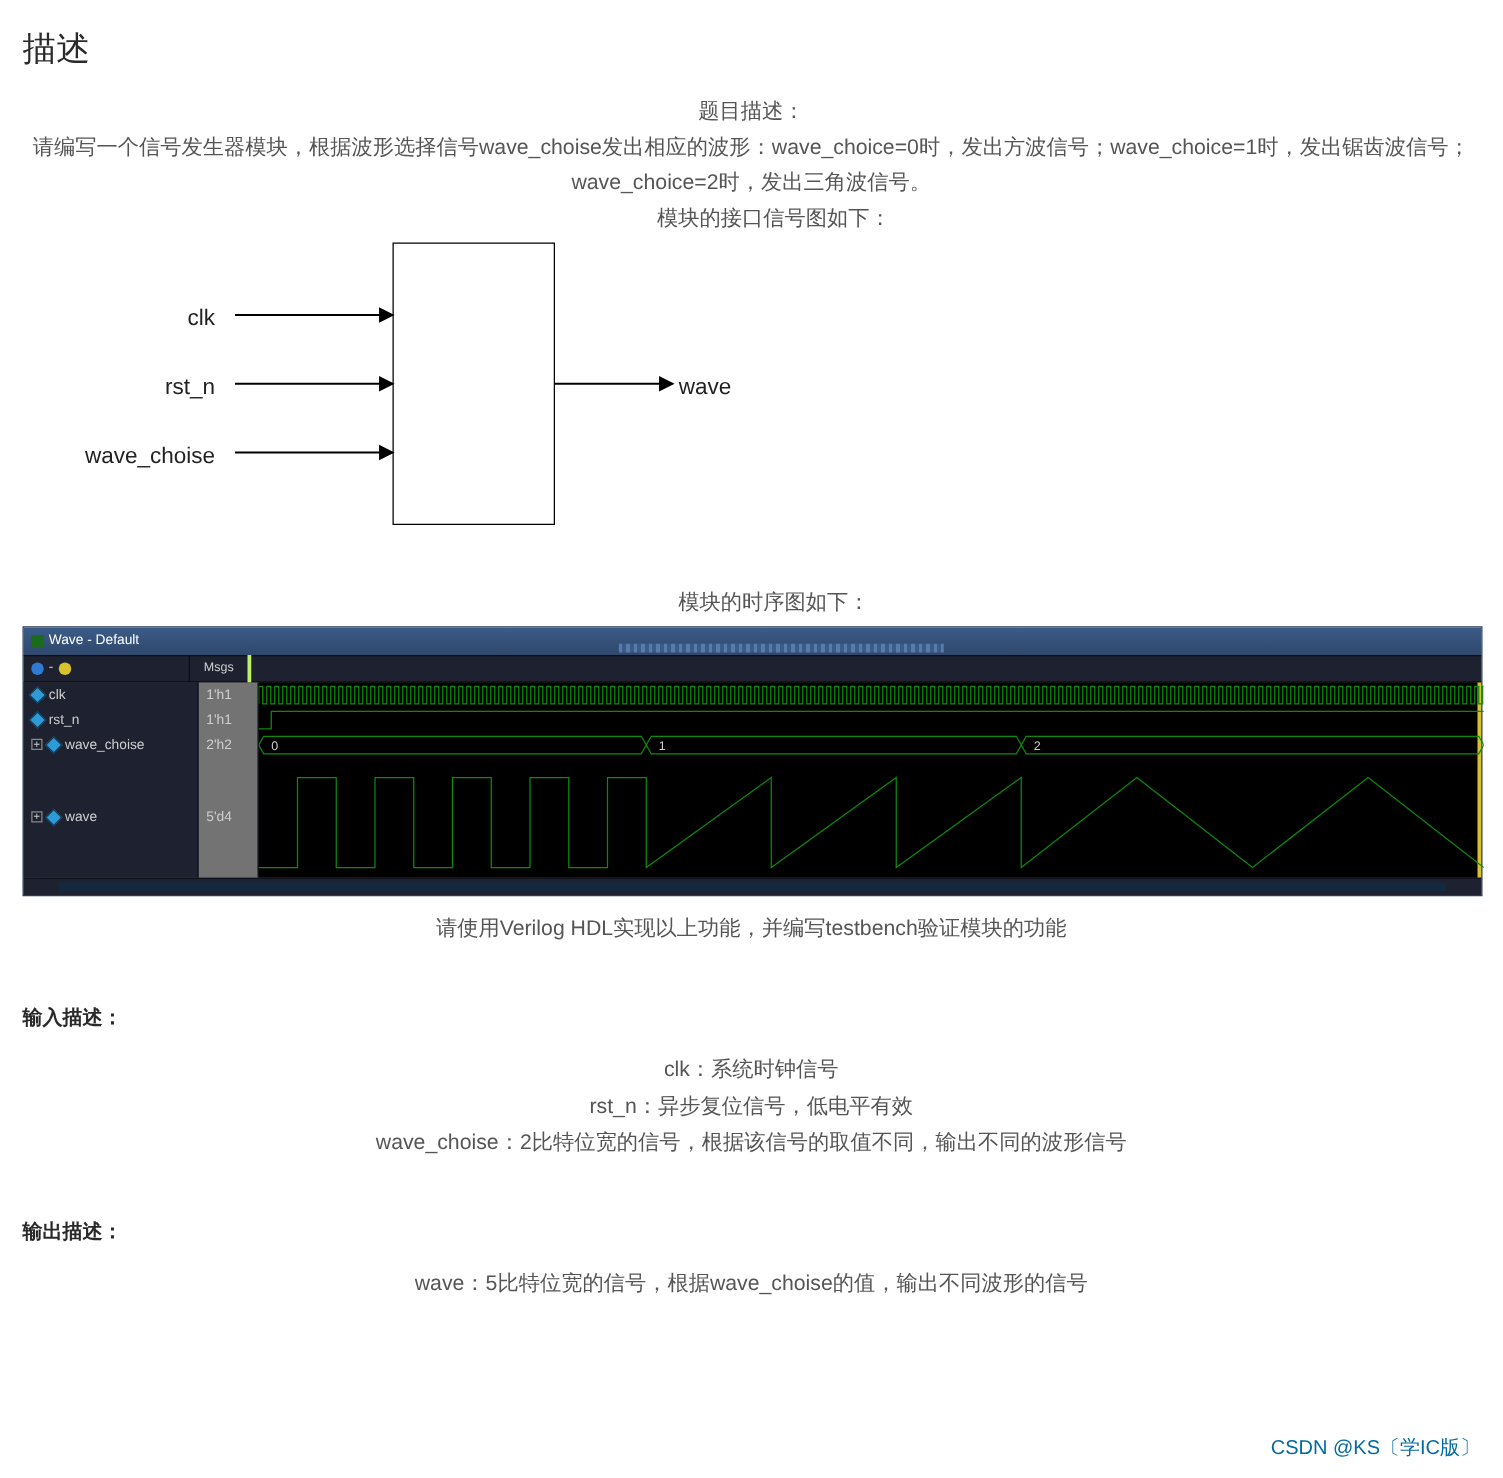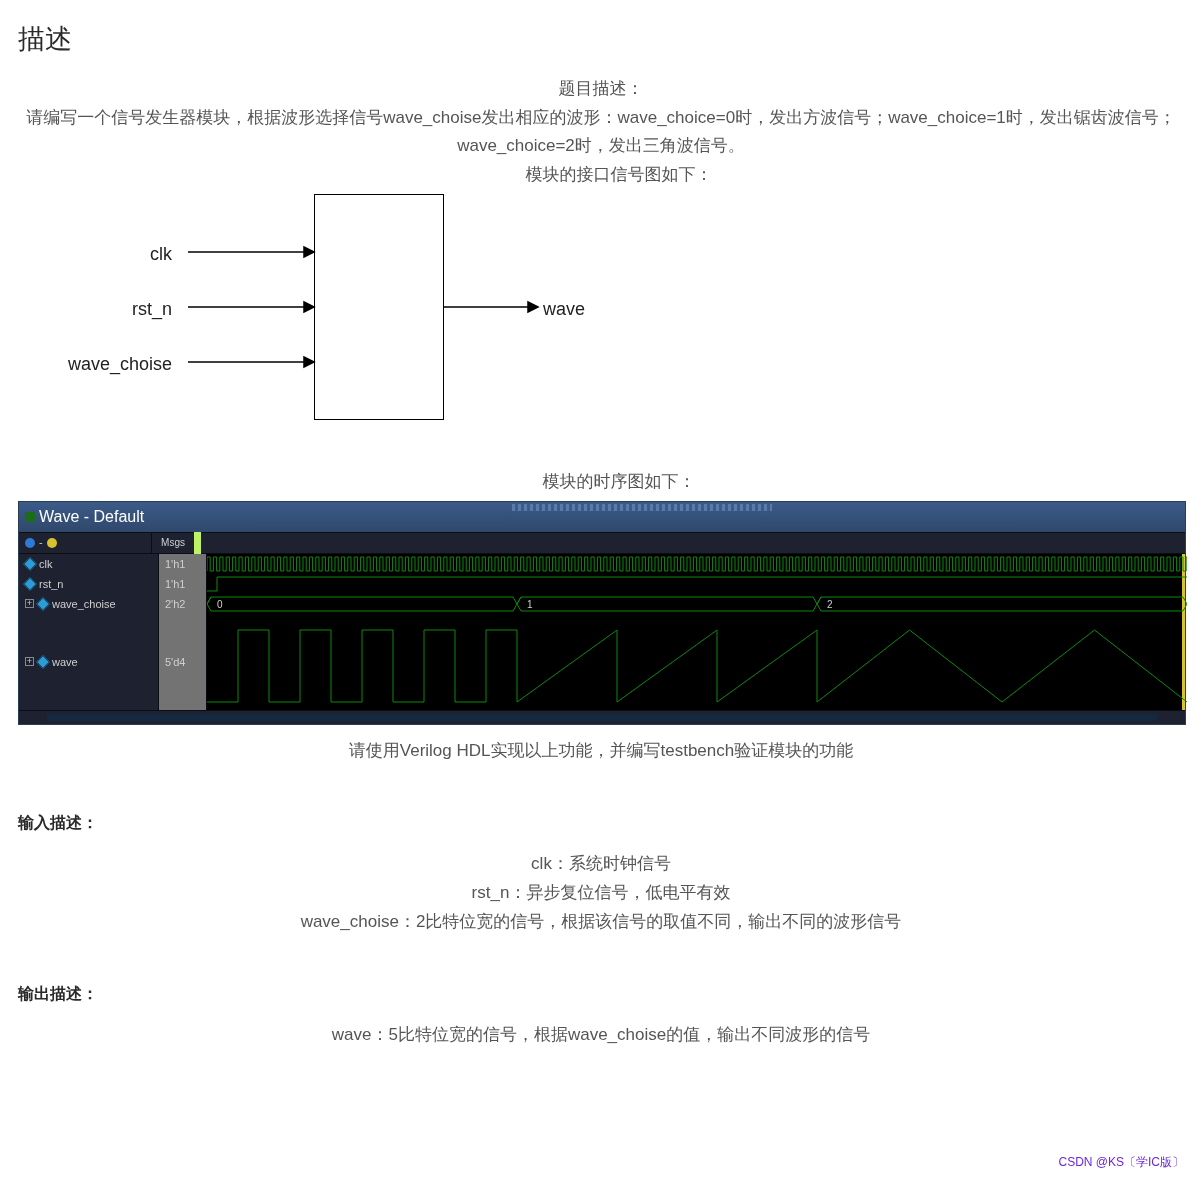--- a/index.html
+++ b/index.html
@@ -43,33 +43,33 @@
   .waveview {
     width: 1168px;
     border: 1px solid #2b3c56;
     font-family: Tahoma, sans-serif;
     font-size: 11px;
     color: #cfcfcf;
     margin-top: 6px;
   }
   .wv-title {
     background: linear-gradient(#3b5b88,#2f486c);
-    color:#fff; padding:2px 6px; font-size:16px;
-    display:flex; justify-content:space-between; align-items:flex-start;
+    color:#fff; padding:2px 6px; font-size:11px;
+    display:flex; justify-content:space-between; align-items:flex-end;
   }
   .wv-title .mid { width:260px; height:7px; background:repeating-linear-gradient(90deg,#5a7aa9 0 3px,#3b5b88 3px 6px); }
   .wv-tool {
     background:#1e2230; height:22px; border-top:1px solid #0a0d14; border-bottom:1px solid #0a0d14;
     display:flex; align-items:center; gap:4px; padding-left:6px;
   }
   .wv-tool .dot { width:10px;height:10px;border-radius:50%; }
   .wv-tool .b{background:#2e7bd6;} .wv-tool .y{background:#d6c32e;}
   .wv-tool .msgs {
     margin-left:auto; width:50px; text-align:center; color:#cfcfcf;
-    border-left:1px solid #0a0d14; border-right:7px solid #bef264; line-height:22px; height:22px; font-size:10px;
+    border-left:1px solid #0a0d14; border-right:3px solid #bef264; line-height:22px; height:22px; font-size:10px;
   }
   .wv-tool .pad { width:0; flex:1; }
   .wv-body { display:flex; background:#000; }
   .wv-names {
     width:140px; background:#1e2230; border-right:1px solid #0a0d14;
   }
   .wv-vals { width:48px; background:#737373; border-right:1px solid #0a0d14;}
   .wv-names .row, .wv-vals .row {
     height:20px; line-height:20px; padding-left:6px; white-space:nowrap;
     display:flex; align-items:center; gap:4px;
@@ -86,21 +86,21 @@
   .sig-g { stroke:#0c8a0c; stroke-width:1; fill:none; }
   .sig-bus { stroke:#0c8a0c; stroke-width:1; fill:none; }
   .bus-label { fill:#cfcfcf; font-size:10px; font-family:Tahoma,sans-serif; }
   .wv-scroll { height:14px; background:#1e2230; border-top:1px solid #0a0d14; display:flex; }
   .wv-scroll .track{ flex:1; background:#14283f; margin:3px 14px; }
   .wv-scroll .cap{ width:14px; background:#1e2230; }
   .wv-yellow { position:absolute; right:0; top:0; width:3px; height:100%; background:#d6c32e; }
 
   .watermark {
     position:absolute; bottom:10px; right:18px;
-    color:#6d28d9; font-size:12px;
+    color:#0369a1; font-size:16px;
   }
 </style>
 </head>
 <body>
 
 <h2 class="section">描述</h2>
 
 <div class="para">题目描述：</div>
 <div class="para">请编写一个信号发生器模块，根据波形选择信号wave_choise发出相应的波形：wave_choice=0时，发出方波信号；wave_choice=1时，发出锯齿波信号；wave_choice=2时，发出三角波信号。</div>
 <div class="para indent">模块的接口信号图如下：</div>

